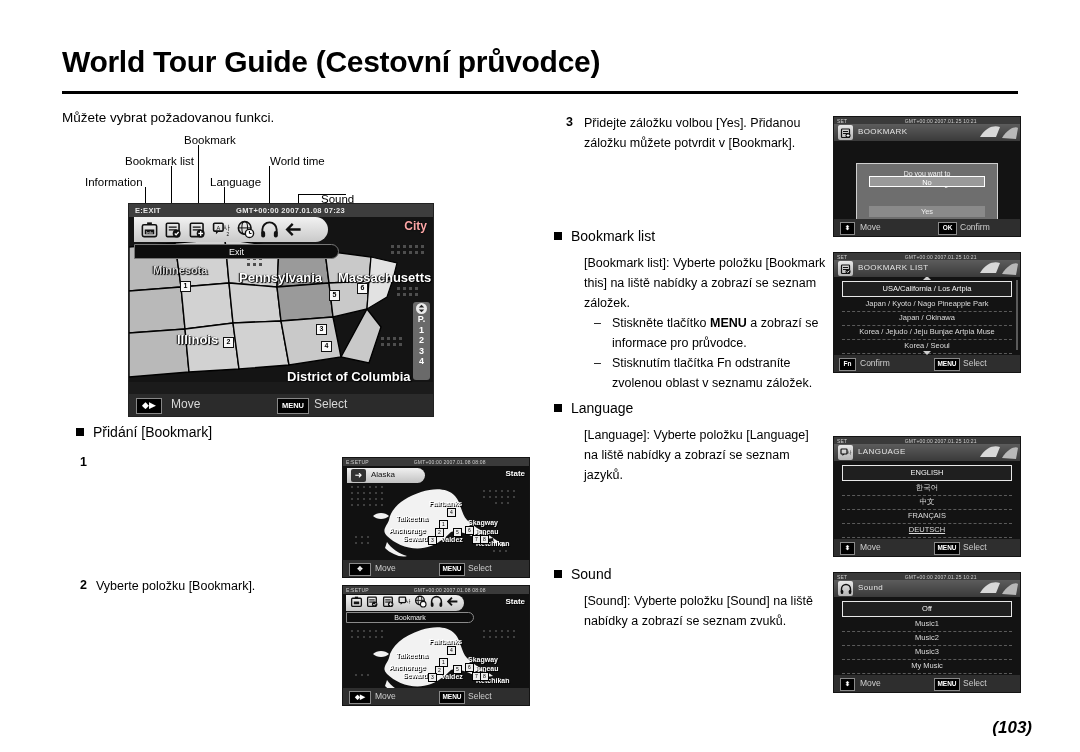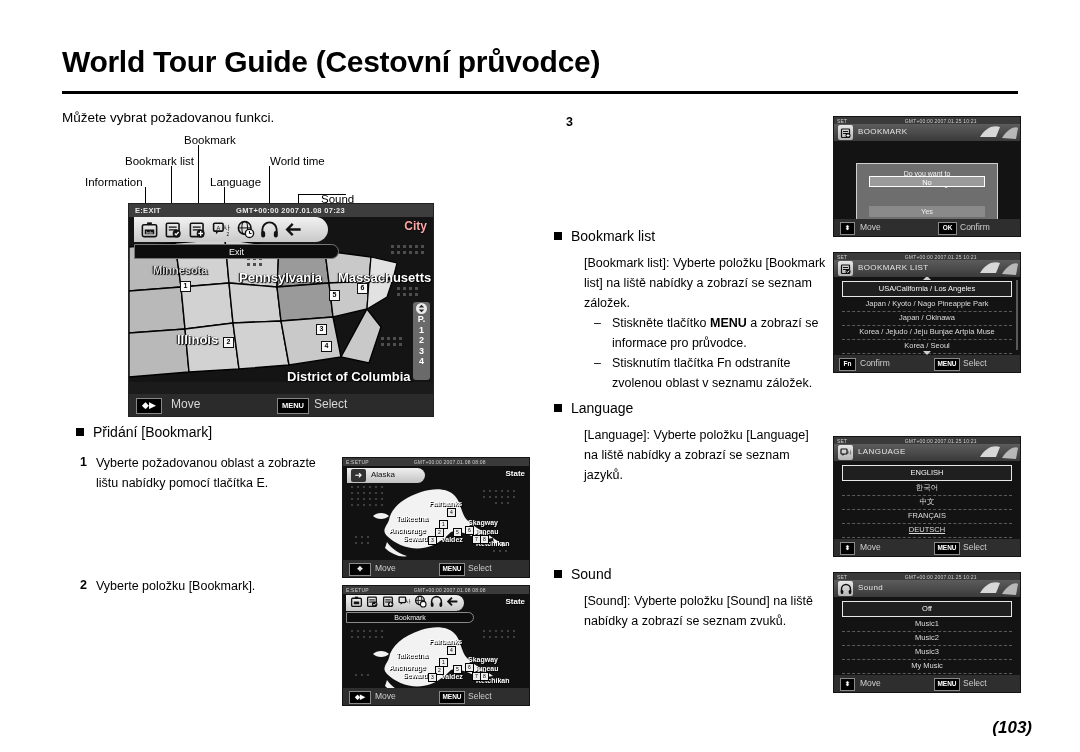--- a/index.html
+++ b/index.html
@@ -375,24 +375,20 @@
       <span class="b2">MENU</span>
       <span class="t2">Select</span>
     </div>
   </div>
 
   <div class="sqh" style="left:76px;top:424px;">
     <span class="sq"></span><span>Přidání [Bookmark]</span>
   </div>
 
   <div class="stepnum" style="left:80px;top:455px;">1</div>
-  <div class="para" style="left:96px;top:453px;width:250px;">
-    <span>Vyberte požadovanou oblast a zobrazte</span><br>
-    <span>lištu nabídky pomocí tlačítka E.</span>
-  </div>
 
   <div class="stepnum" style="left:80px;top:578px;">2</div>
   <div class="para" style="left:96px;top:576px;width:250px;">
     <span>Vyberte položku [Bookmark].</span>
   </div>
 
   <div class="screen sm" id="ak1" style="left:342px;top:457px;">
     <div class="akmap">
       <svg width="186" height="119" viewBox="0 0 186 119">
         <rect width="186" height="119" fill="#111"></rect>
@@ -612,20 +608,24 @@
     <div class="ak-state">State</div>
     <div class="foot">
       <span class="k" style="left:6px;">◆▶</span>
       <span class="l" style="left:32px;">Move</span>
       <span class="k" style="left:96px;width:24px;">MENU</span>
       <span class="l" style="left:125px;">Select</span>
     </div>
   </div>
 
   <div class="stepnum" style="left:566px;top:115px;">3</div>
+  <div class="para" style="left:584px;top:113px;width:260px;">
+    <span>Přidejte záložku volbou [Yes]. Přidanou</span><br>
+    <span>záložku můžete potvrdit v [Bookmark].</span>
+  </div>
 
   <div class="screen sm" style="left:833px;top:116px;">
     <div class="body">
       <div class="dlg">
         <div class="q">
           <span>Do you want to</span><br>
           <span>bookmark this region?</span>
         </div>
         <div class="opt sel" style="top:12px;">No</div>
         <div class="opt pln" style="top:42px;">Yes</div>
@@ -658,37 +658,37 @@
       <span class="k" style="left:104px;width:17px;">OK</span>
       <span class="l" style="left:126px;">Confirm</span>
     </div>
   </div>
 
   <div class="sqh" style="left:554px;top:228px;">
     <span class="sq"></span><span>Bookmark list</span>
   </div>
   <div class="para" style="left:584px;top:253px;width:266px;">
     <span>[Bookmark list]: Vyberte položku [Bookmark</span><br>
-    <span>list] na liště nabídky a zobrazí se seznam</span><br>
+    <span>this] na liště nabídky a zobrazí se seznam</span><br>
     <span>záložek.</span>
   </div>
   <div class="dashitem" style="left:612px;top:313px;width:230px;">
     <span class="dsh">–</span>
     <span>Stiskněte tlačítko </span><b>MENU</b><span> a zobrazí se</span><br>
     <span>informace pro průvodce.</span>
   </div>
   <div class="dashitem" style="left:612px;top:353px;width:230px;">
     <span class="dsh">–</span>
     <span>Stisknutím tlačítka Fn odstraníte</span><br>
     <span>zvolenou oblast v seznamu záložek.</span>
   </div>
 
   <div class="screen sm" style="left:833px;top:252px;">
     <div class="body">
-      <div class="listrow sel" style="top:4px;">USA/California / Los Angeles</div>
+      <div class="listrow sel" style="top:4px;">USA/California / Los Artpia</div>
       <div class="listrow" style="top:20px;">Japan / Kyoto / Nago Pineapple Park</div>
       <div class="listrow" style="top:34px;">Japan / Okinawa</div>
       <div class="listrow" style="top:48px;">Korea / Jejudo / Jeju Bunjae Artpia Muse</div>
       <div class="listrow" style="top:62px;">Korea / Seoul</div>
       <div class="listrow" style="top:76px;">USA / Alaska / Anchorage</div>
       <div style="position:absolute;left:50%;top:-1px;margin-left:-4px;width:0;height:0;border-left:4px solid transparent;border-right:4px solid transparent;border-bottom:4px solid #cfcfcf;"></div>
       <div style="position:absolute;left:50%;bottom:0px;margin-left:-4px;width:0;height:0;border-left:4px solid transparent;border-right:4px solid transparent;border-top:4px solid #cfcfcf;"></div>
       <div style="position:absolute;right:2px;top:3px;width:2px;height:70px;background:#5a5a5a;"></div>
     </div>
     <div class="scr-top">

